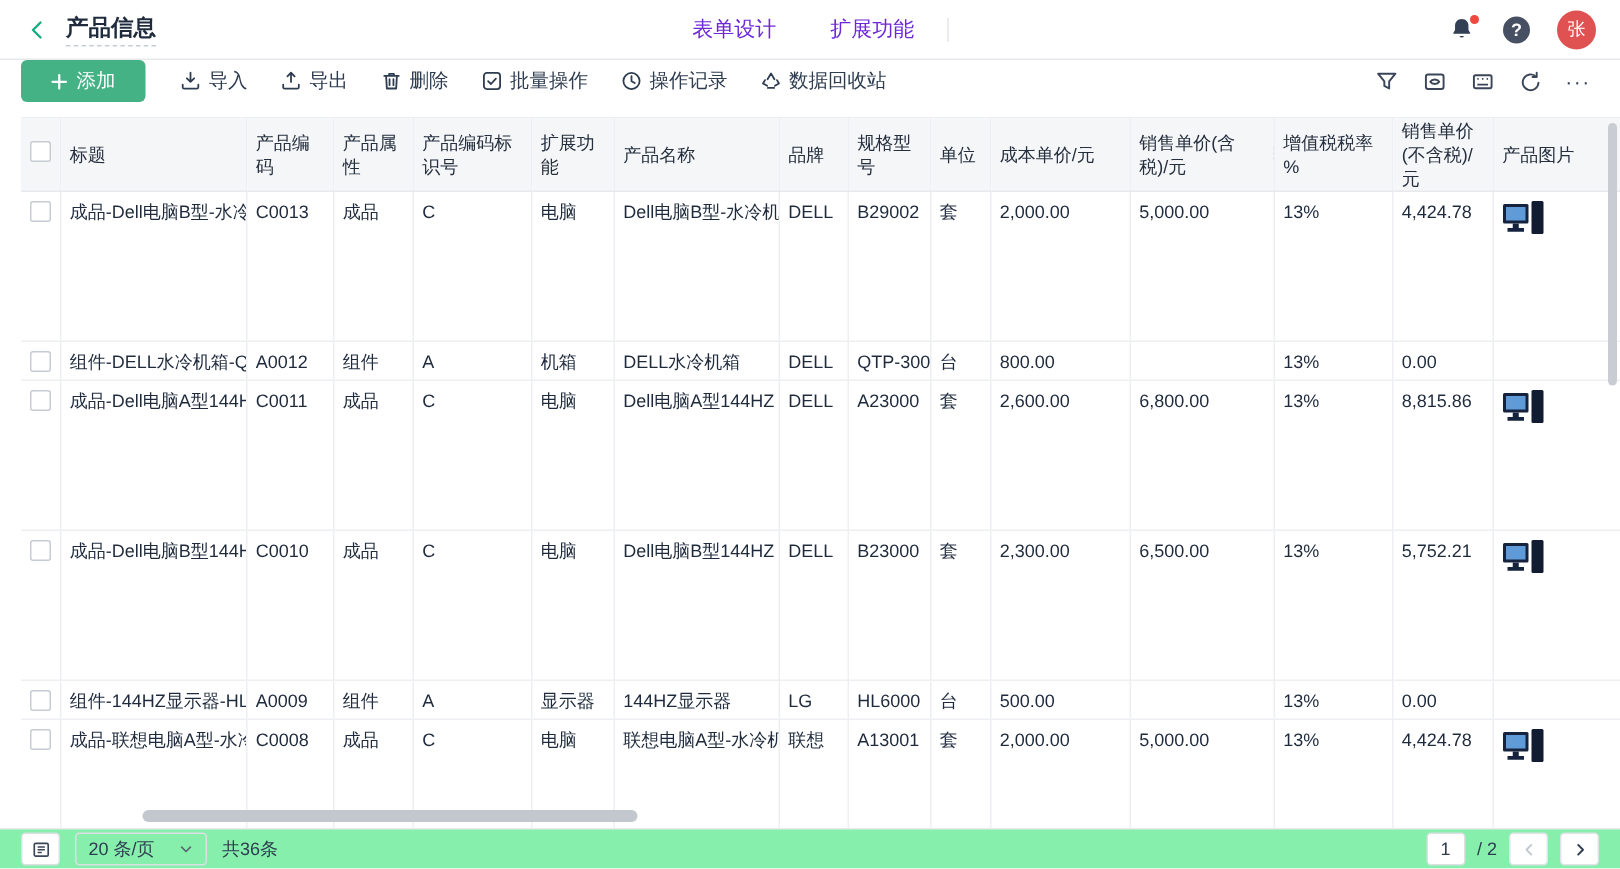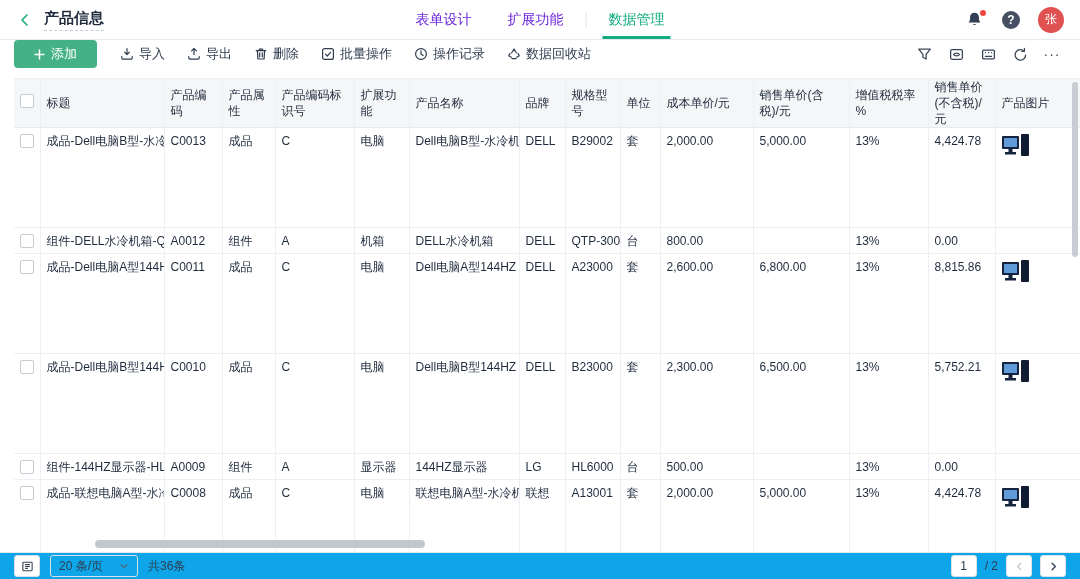--- a/index.html
+++ b/index.html
@@ -54,21 +54,21 @@
   .td-check, .th-check { text-align:center; padding:6px 0 0 0; }
   .th-check { padding:0; text-align:center; vertical-align:middle; }
   .img-thumb { display:inline-block; cursor:pointer; }
 
   
   .hscroll-thumb { position:absolute; left:95px; bottom:4px; width:330px; height:8px; border-radius:4px; background:#c3c7ce; }
   .vscroll-thumb { position:absolute; right:2px; top:4px; width:6px; height:175px; border-radius:3px; background:#c9cdd3; }
 
   
   .footer { height:27px; flex:0 0 27px; border-top:1px solid #e7e9ec; display:flex; align-items:center;
-    padding:0 14px; gap:10px; background:#0ea5e9; }
+    padding:0 14px; gap:10px; background:#86efac; }
   .foot-iconbtn { width:26px; height:22px; border:1px solid #dcdfe4; border-radius:3px; background:#fff;
     display:flex; align-items:center; justify-content:center; color:#3a4658; cursor:pointer; }
   .page-size { display:flex; align-items:center; justify-content:space-between; width:88px; height:22px;
     border:1px solid #dcdfe4; border-radius:3px; padding:0 8px; font-size:12px; color:#2e3c50; cursor:pointer; }
   .total-count { font-size:12px; color:#2e3c50; }
   .footer-right { margin-left:auto; display:flex; align-items:center; gap:8px; }
   .page-input { width:26px; height:22px; border:1px solid #dcdfe4; border-radius:3px; text-align:center;
     font-size:12px; color:#2e3c50; outline:none; }
   .page-total { font-size:12px; color:#2e3c50; }
   .nav-btn { width:26px; height:22px; border:1px solid #e0e3e8; border-radius:3px; background:#fff;
@@ -87,21 +87,20 @@
         <svg width="14" height="14" viewBox="0 0 14 14" fill="none" stroke="#15ad80" stroke-width="1.6" stroke-linecap="round" stroke-linejoin="round">
             <path d="M9 2 4 7l5 5"></path>
           </svg>
       </span>
       <span class="page-title">产品信息</span>
     </div>
     <nav class="tabs">
       <span class="tab">表单设计</span>
       <span class="tab">扩展功能</span>
       <span class="tab-divider"></span>
-      <span class="tab active">数据管理</span>
     </nav>
     <div class="topbar-right">
       <span class="bell-wrap">
         <svg width="17" height="17" viewBox="0 0 16 16" fill="#333f54">
             <path d="M8 1.6c2.5 0 4.2 1.8 4.2 4.2v2.6l1.1 1.9a.4.4 0 0 1-.35.6H3.05a.4.4 0 0 1-.35-.6l1.1-1.9V5.8C3.8 3.4 5.5 1.6 8 1.6z"></path>
             <path d="M6.6 12.2a1.5 1.5 0 0 0 2.8 0z"></path>
           </svg>
         <span class="bell-dot"></span>
       </span>
       <span class="help-circle">?</span>

